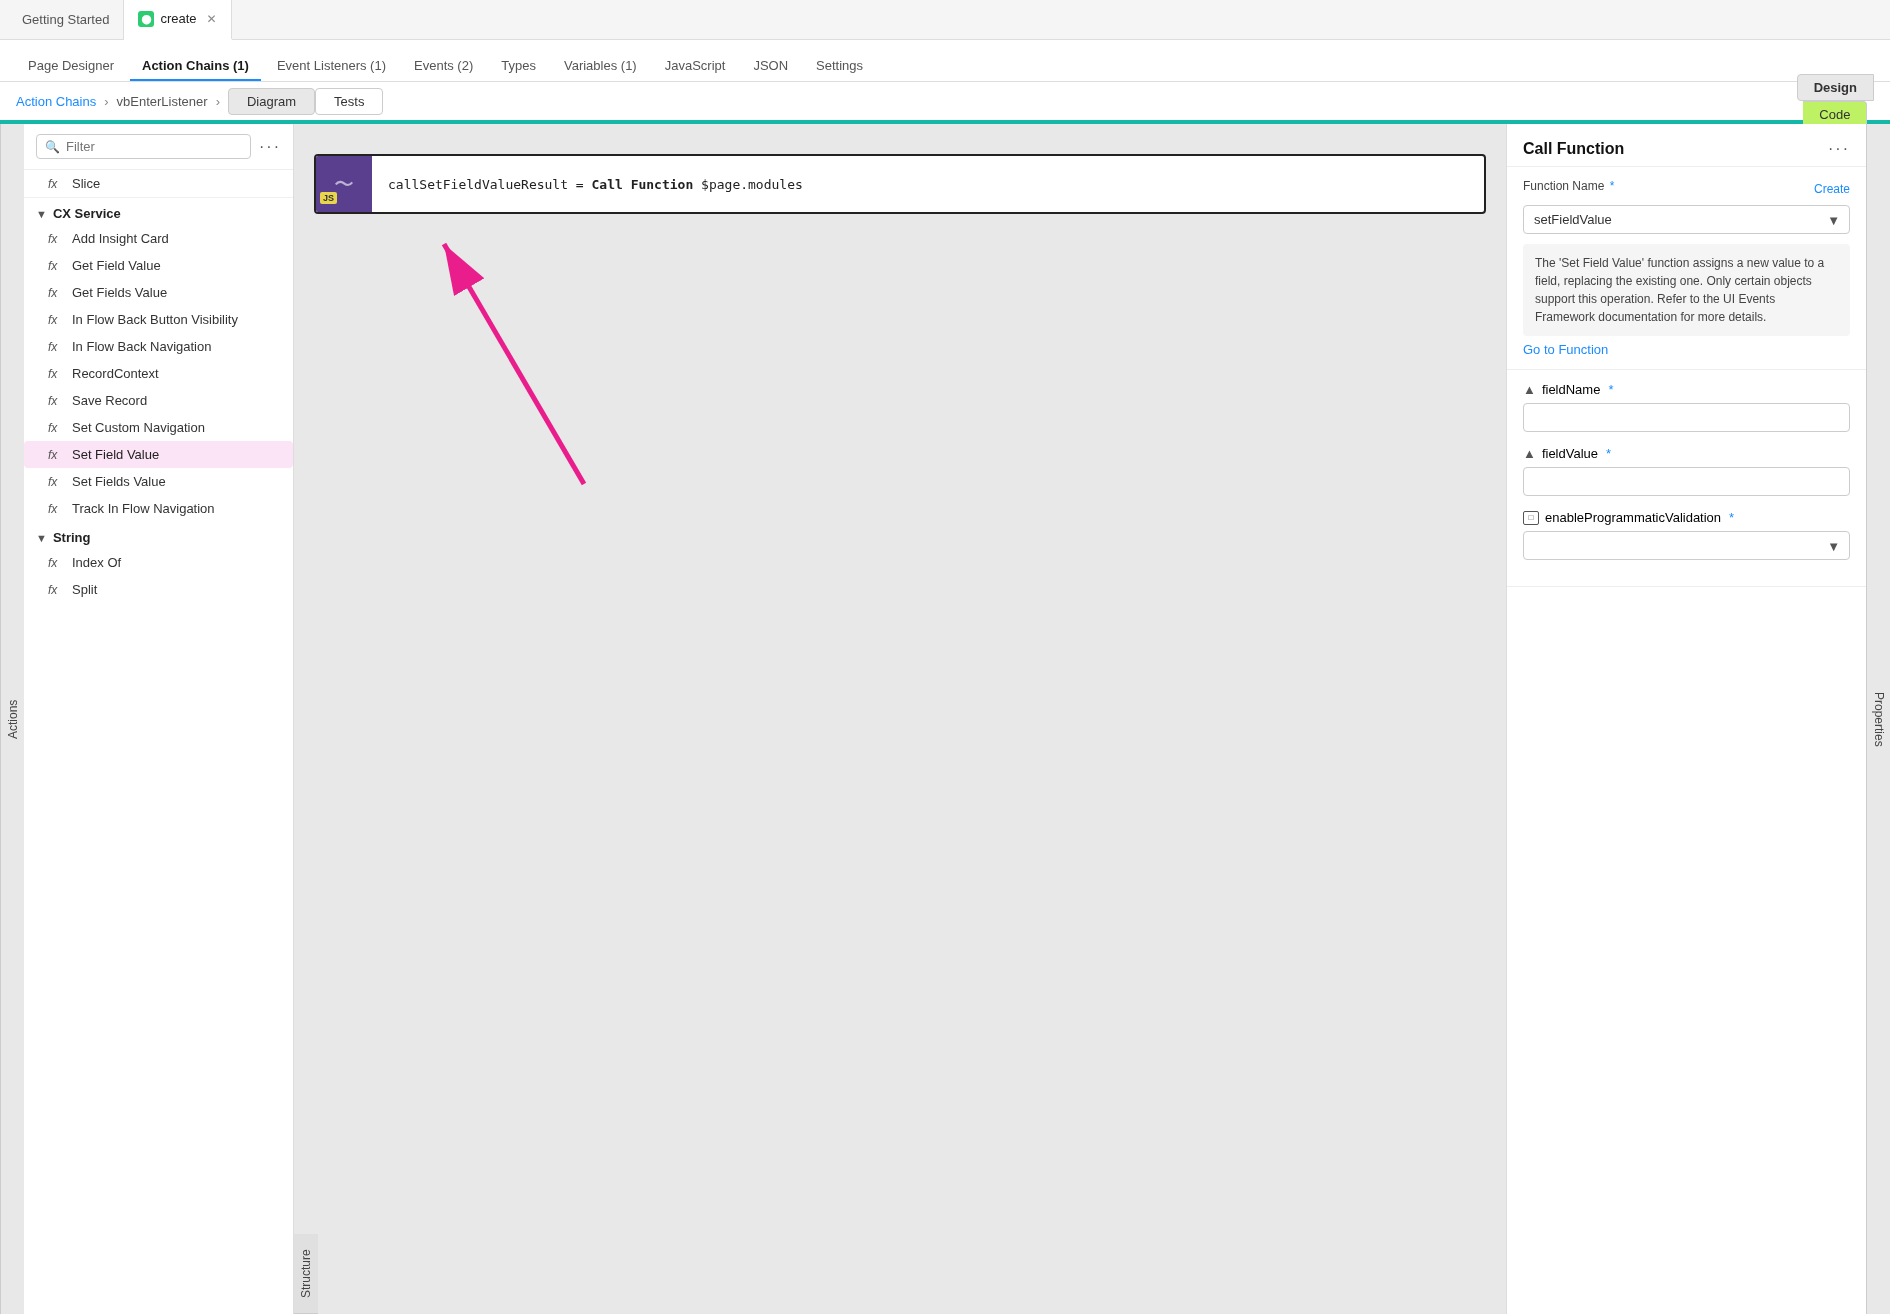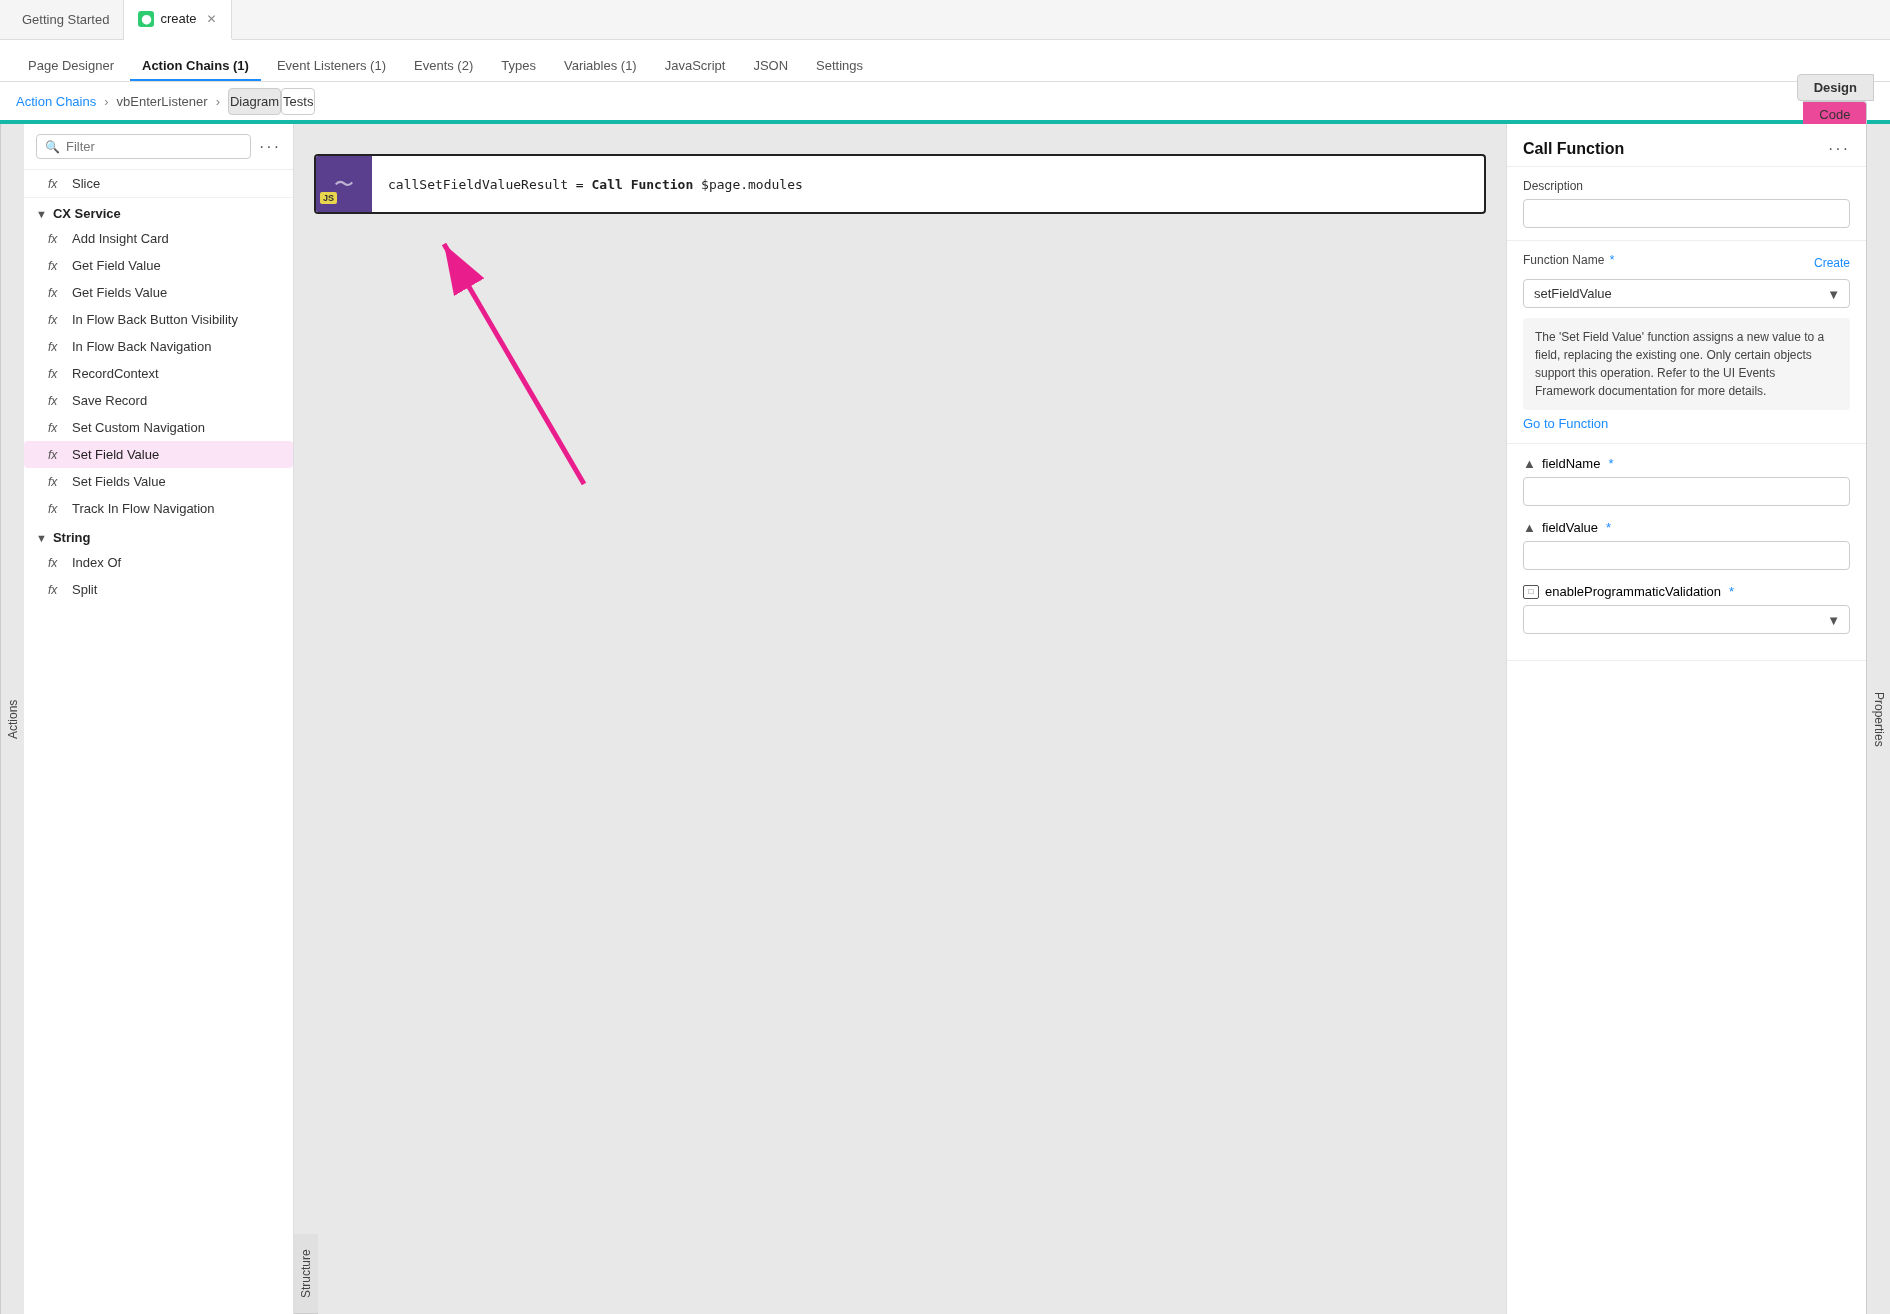--- a/index.html
+++ b/index.html
@@ -95,41 +95,41 @@
       font-size: 13px;
     }
     .breadcrumb-sep {
       color: #888;
     }
     .breadcrumb-current {
       color: #555;
       font-size: 13px;
     }
     .breadcrumb-btn {
-      padding: 5px 1px;
+      padding: 5px 18px;
       border: 1px solid #ccc;
       background: #fff;
       cursor: pointer;
       font-size: 13px;
       border-radius: 4px;
       color: #333;
     }
     .breadcrumb-btn.active {
       background: #e8e8e8;
       font-weight: 500;
     }
     .design-code-group {
       display: flex;
       align-items: center;
       flex-direction: column;
     }
     .design-code-group button {
       padding: 5px 16px;
       border: 1px solid #ccc;
-      background: #ec4899;
+      background: #bef264;
       cursor: pointer;
       font-size: 13px;
       color: #333;
     }
     .design-code-group button.active {
       background: #e8e8e8;
       font-weight: 600;
     }
     .design-code-group button:first-child {
       border-radius: 4px 0 0 4px;
@@ -647,24 +647,20 @@
 
     <div class="structure-label">Structure</div>
   </div>
 
   <div class="right-panel">
     <div class="right-panel-header">
       <span class="right-panel-title">Call Function</span>
       <span class="right-panel-more">···</span>
     </div>
 
-    <div class="right-section">
-      <div class="field-label">Description</div>
-      <input type="text" class="field-input" style="">
-    </div>
 
     <div class="right-section">
       <div class="function-name-row">
         <div class="field-label">
           <span>Function Name</span><span class="required-star"> *</span>
         </div>
         <span class="create-link">Create</span>
       </div>
       <div class="select-wrapper">
         <select><option>setFieldValue</option></select>

